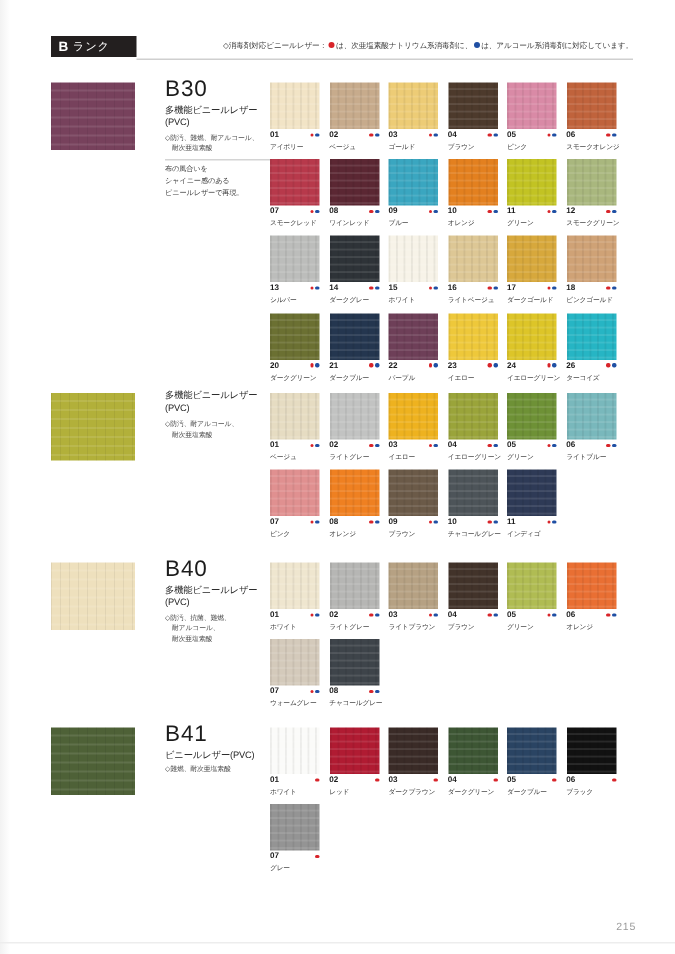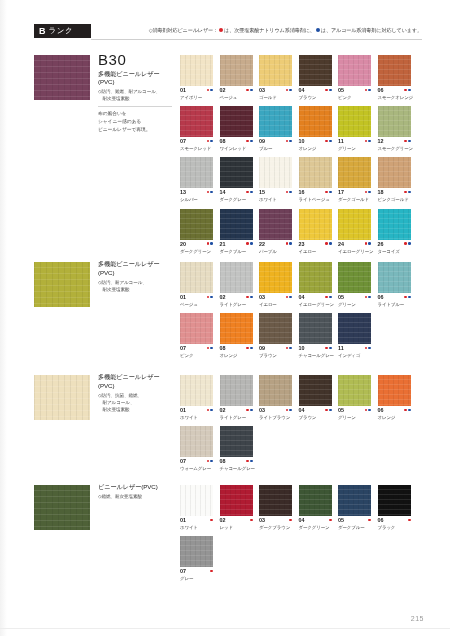--- a/index.html
+++ b/index.html
@@ -99,21 +99,21 @@
     width: 140px;
   }
   .hero-swatch {
     position: absolute;
     left: 0; top: 0;
     width: 56px; height: 45px;
     background-size: 6px 6px;
   }
   .sec-info {
     position: absolute;
-    left: 64px; top: -3px;
+    left: 76px; top: -3px;
     width: 78px;
   }
   .sec-code {
     font-size: 15px;
     font-weight: normal;
     letter-spacing: 0.6px;
     line-height: 1.1;
     color: #1c1c1c;
   }
   .sec-name {
@@ -657,20 +657,21 @@
               </div>
               <div class="cell-label">インディゴ</div>
             </div>
           </div>
         </div>
       </div>
       <div class="section" style="top: 375px;">
         <div class="sec-left">
           <div class="hero-swatch" style="background: linear-gradient(0deg, rgba(255, 255, 255, 0.1) 1px, transparent 1px) 0% 0% / 6px 6px, linear-gradient(90deg, rgba(0, 0, 0, 0.06) 1px, transparent 1px) 0% 0% / 6px 6px,  0% 0% / auto rgb(238, 224, 189);"></div>
           <div class="sec-info">
+            <div class="sec-code">B40</div>
             <div class="sec-name" style="white-space: pre-line;">多機能ビニールレザー
 (PVC)</div>
             <div class="sec-props" style="white-space: pre-line;">◇防汚、抗菌、難燃、
 　耐アルコール、
 　耐次亜塩素酸</div>
           </div>
         </div>
         <div class="grid">
           <div class="grid-row">
             <div class="cell">
@@ -763,20 +764,21 @@
               </div>
               <div class="cell-label">チャコールグレー</div>
             </div>
           </div>
         </div>
       </div>
       <div class="section" style="top: 485px;">
         <div class="sec-left">
           <div class="hero-swatch" style="background: linear-gradient(0deg, rgba(255, 255, 255, 0.1) 1px, transparent 1px) 0% 0% / 6px 6px, linear-gradient(90deg, rgba(0, 0, 0, 0.06) 1px, transparent 1px) 0% 0% / 6px 6px,  0% 0% / auto rgb(78, 97, 55);"></div>
           <div class="sec-info">
+            <div class="sec-code">B41</div>
             <div class="sec-name" style="white-space: pre-line;">ビニールレザー(PVC)</div>
             <div class="sec-props" style="white-space: pre-line;">◇難燃、耐次亜塩素酸</div>
           </div>
         </div>
         <div class="grid">
           <div class="grid-row">
             <div class="cell">
               <div class="cell-chip" style="background: linear-gradient(0deg, rgba(255, 255, 255, 0.1) 1px, transparent 1px) 0% 0% / 5px 5px, linear-gradient(90deg, rgba(0, 0, 0, 0.06) 1px, transparent 1px) 0% 0% / 5px 5px,  0% 0% / auto rgb(251, 251, 249);"></div>
               <div class="cell-meta">
                 <span class="cell-no">01</span>

